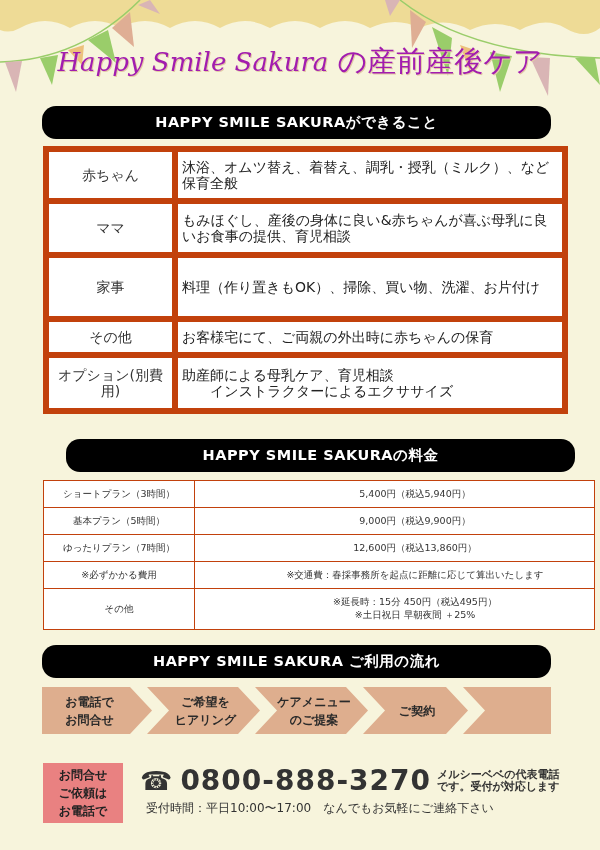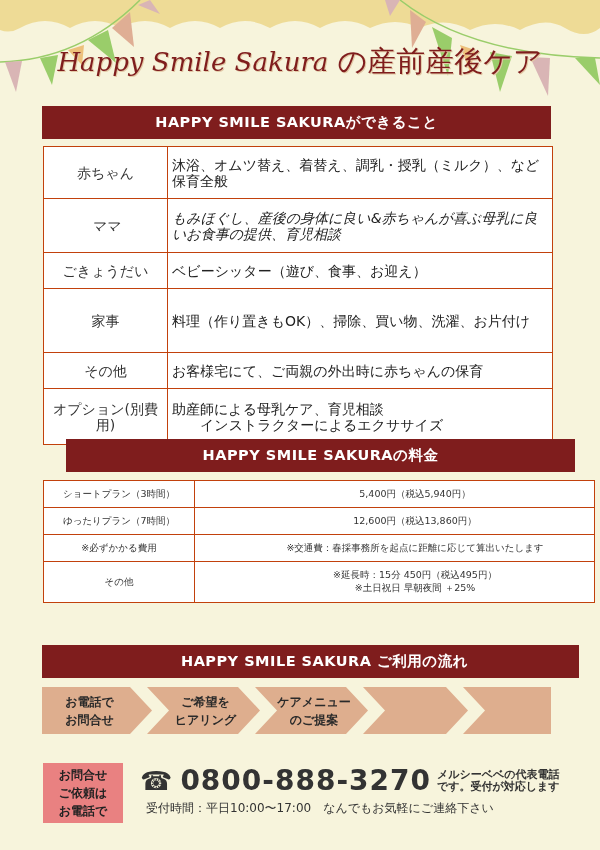--- a/index.html
+++ b/index.html
@@ -1,23 +1,23 @@
 <!DOCTYPE html>
 <html><head>
 <meta charset="utf-8">
 <style>
   html,body{margin:0;padding:0;}
   body{width:600px;height:850px;overflow:hidden;background:#f7f4dc;font-family:"DejaVu Sans",sans-serif;color:#222;position:relative;}
   .header{position:absolute;left:0;top:0;width:600px;height:100px;}
   .header svg{position:absolute;left:0;top:0;}
-  .title{position:absolute;left:0;top:42px;width:600px;text-align:center;font-size:29px;color:#7f1d1d;white-space:nowrap;text-shadow:1px 1px 0 #e3c9a6;}
+  .title{position:absolute;left:0;top:42px;width:600px;text-align:center;font-size:29px;color:#a21caf;white-space:nowrap;text-shadow:1px 1px 0 #e3c9a6;}
   .title .script{font-family:"DejaVu Serif",serif;font-style:italic;font-size:26px;}
-  .section-bar{position:absolute;left:42px;width:509px;height:33px;background:#7f1d1d;color:#fff;font-weight:bold;font-size:14.5px;text-align:center;line-height:33px;letter-spacing:0.5px;}
+  .section-bar{position:absolute;left:42px;width:509px;height:33px;background:#000000;color:#fff;font-weight:bold;font-size:14.5px;text-align:center;line-height:33px;letter-spacing:0.5px;border-radius:14px;}
   table{position:absolute;left:43px;border-collapse:collapse;background:#fff;}
-  td{border:1px solid #c2410c;}
+  td{border:6px solid #c2410c;}
   .t1 td{font-size:14px;line-height:16px;}
   .t1 td.k{width:121px;text-align:center;color:#333;}
   .t1 td.v{width:376px;padding:2px 4px;}
   .t2 td{border-width:1.5px;font-size:9.5px;text-align:center;color:#333;}
   .t2 td.k{width:148px;}
   .t2 td.v{width:356px;padding-left:42px;}
   .flow{position:absolute;left:42px;top:687px;width:509px;height:47px;}
   .step{position:absolute;top:0;height:47px;display:flex;align-items:center;justify-content:center;text-align:center;font-size:12px;font-weight:bold;line-height:18px;color:#2a2a2a;}
   .contact-box{position:absolute;left:43px;top:763px;width:80px;height:60px;background:#e98181;font-size:12px;font-weight:bold;line-height:18px;text-align:center;padding-top:3px;box-sizing:border-box;}
   .phone{position:absolute;left:140px;top:764px;display:flex;align-items:center;}
@@ -54,27 +54,23 @@
 </div>
 
 <div class="section-bar" style="top:106px;">HAPPY SMILE SAKURAができること</div>
 
 <table class="t1" style="top:146px;">
   <tbody>
       <tr style="height:52px;">
     <td class="k">赤ちゃん</td>
     <td class="v">沐浴、オムツ替え、着替え、調乳・授乳（ミルク）、など保育全般</td>
   </tr>
-  <tr style="height:54px;font-style:italic;">
+  <tr style="height:54px;">
     <td class="k">ママ</td>
     <td class="v">もみほぐし、産後の身体に良い&amp;赤ちゃんが喜ぶ母乳に良いお食事の提供、育児相談</td>
-  </tr>
-  <tr style="height:36px;">
-    <td class="k">ごきょうだい</td>
-    <td class="v">ベビーシッター（遊び、食事、お迎え）</td>
   </tr>
   <tr style="height:64px;">
     <td class="k">家事</td>
     <td class="v">料理（作り置きもOK）、掃除、買い物、洗濯、お片付け</td>
   </tr>
   <tr style="height:36px;">
     <td class="k">その他</td>
     <td class="v">お客様宅にて、ご両親の外出時に赤ちゃんの保育</td>
   </tr>
   <tr style="height:56px;padding-left:48px;">
@@ -89,38 +85,42 @@
 
 <div class="section-bar" style="top:439px;margin-left:24px;">HAPPY SMILE SAKURAの料金</div>
 
 <table class="t2" style="top:480px;">
   <tbody>
       <tr style="height:27px;">
     <td class="k">ショートプラン（3時間）</td>
     <td class="v">5,400円（税込5,940円）</td>
   </tr>
   <tr style="height:27px;">
+    <td class="k">基本プラン（5時間）</td>
+    <td class="v">9,000円（税込9,900円）</td>
+  </tr>
+  <tr style="height:27px;">
     <td class="k">ゆったりプラン（7時間）</td>
     <td class="v">12,600円（税込13,860円）</td>
   </tr>
   <tr style="height:27px;">
     <td class="k">※必ずかかる費用</td>
     <td class="v">※交通費：春採事務所を起点に距離に応じて算出いたします</td>
   </tr>
   <tr style="height:41px;">
     <td class="k">その他</td>
     <td class="v">
       <div>※延長時：15分 450円（税込495円）</div>
       <div>※土日祝日 早朝夜間 ＋25%</div>
     </td>
   </tr>
 </tbody>
   </table>
 
-<div class="section-bar" style="top:645px;padding-left:28px;">HAPPY SMILE SAKURA ご利用の流れ</div>
+<div class="section-bar" style="top:645px;">HAPPY SMILE SAKURA ご利用の流れ</div>
 
 <div class="flow">
   <svg width="509" height="47" style="position:absolute;left:0;top:0;">
     <polygon points="0,0 88,0 110,23.5 88,47 0,47" fill="#deae8e"></polygon>
     <polygon points="105,0 196,0 218,23.5 196,47 105,47 127,23.5" fill="#deae8e"></polygon>
     <polygon points="213,0 304,0 326,23.5 304,47 213,47 235,23.5" fill="#deae8e"></polygon>
     <polygon points="321,0 404,0 426,23.5 404,47 321,47 343,23.5" fill="#deae8e"></polygon>
     <polygon points="421,0 509,0 509,47 421,47 443,23.5" fill="#deae8e"></polygon>
   </svg>
   <div class="step" style="left:0;width:95px;">
@@ -134,20 +134,23 @@
         <div>ご希望を</div>
         <div>ヒアリング</div>
       </div>
   </div>
   <div class="step" style="left:222px;width:100px;">
     <div>
         <div>ケアメニュー</div>
         <div>のご提案</div>
       </div>
   </div>
+  <div class="step" style="left:330px;width:90px;">
+    <div>ご契約</div>
+  </div>
 </div>
 
 <div class="contact-box">
   <div>お問合せ</div>
   <div>ご依頼は</div>
   <div>お電話で</div>
 </div>
 
 <div class="phone">
   <span style="font-size:26px;color:#333;">☎</span>

